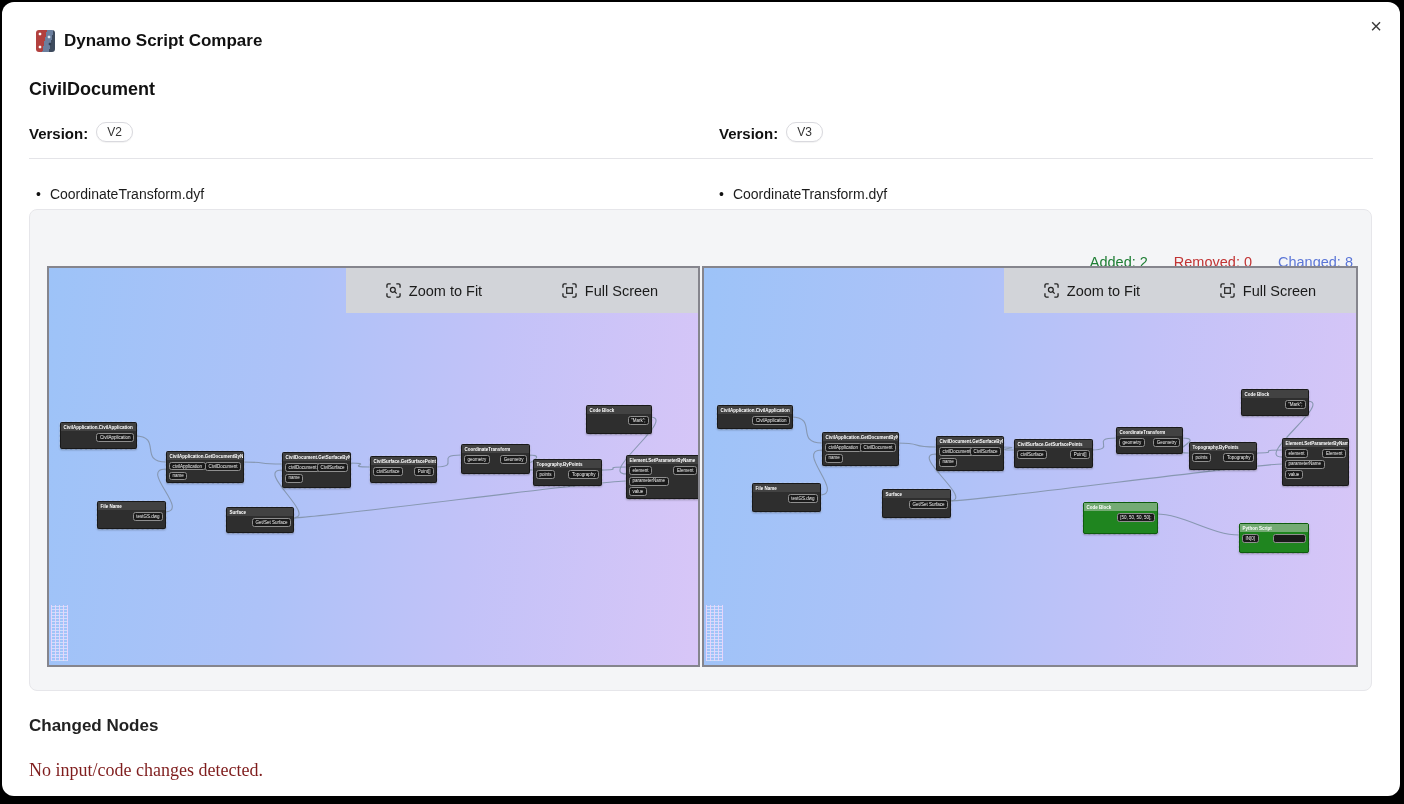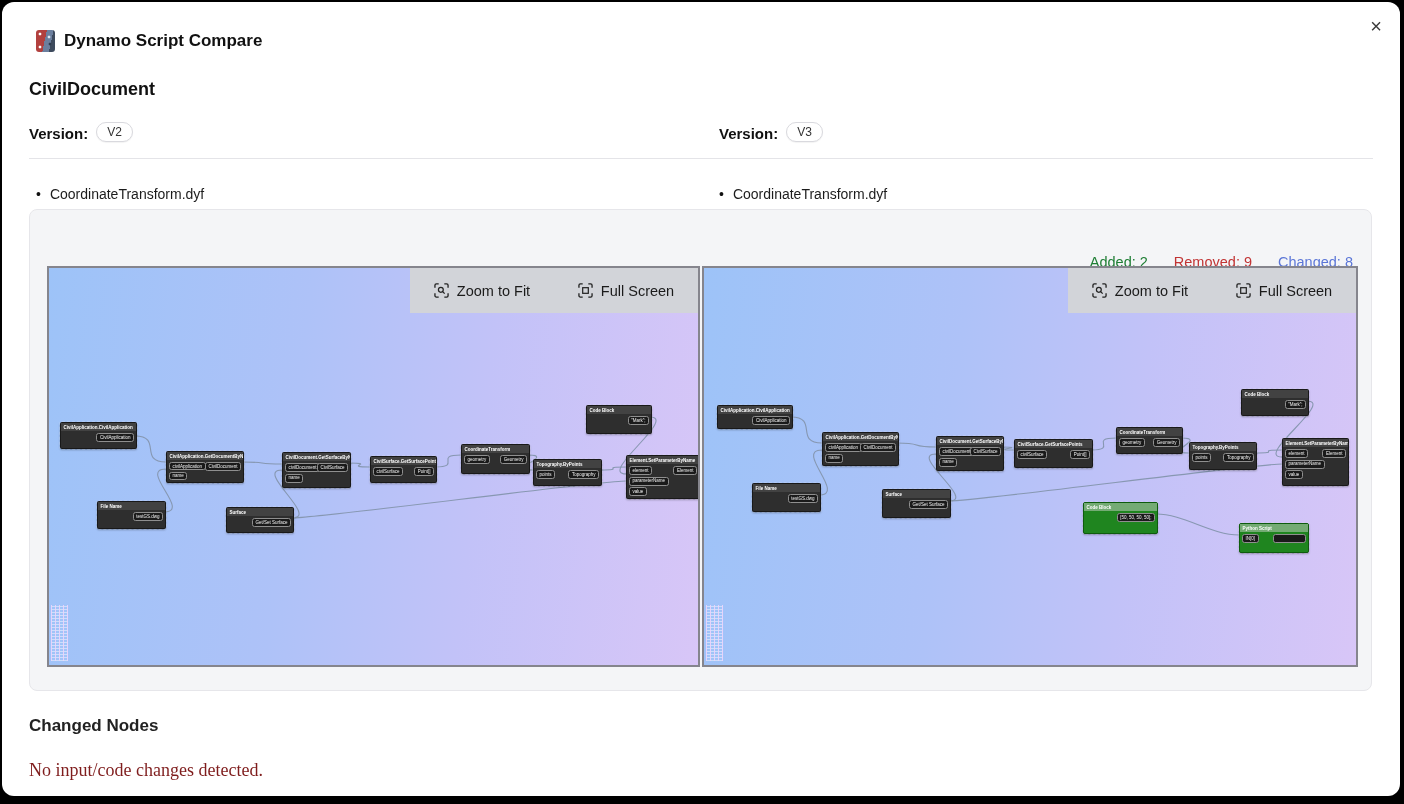--- a/index.html
+++ b/index.html
@@ -39,21 +39,21 @@
   .compare-panel{position:absolute;left:27px;top:207px;width:1341px;height:480px;
     background:#f4f5f7;border:1px solid #e6e6ea;border-radius:8px;}
   .stats-row{position:absolute;top:20px;right:18px;display:flex;gap:26px;font-size:14.5px;margin-top:24px;}
   .stat-added{color:#1e7e34;} .stat-removed{color:#c13333;} .stat-changed{color:#5b76d7;}
 
   .canvases{position:absolute;left:17px;top:56px;display:flex;gap:2px;}
   .canvas{position:relative;height:397px;border:2px solid #85858d;overflow:hidden;
     background:linear-gradient(97deg,#9dc3f8 0%,#aec2f8 38%,#c2c2f8 65%,#d8c6f7 100%);}
   .canvas.left{width:649px;} .canvas.right{width:652px;}
 
-  .canvas-toolbar{position:absolute;top:0;right:0;width:288px;height:45px;background:#d2d4d9;
+  .canvas-toolbar{position:absolute;top:0;right:0;width:352px;height:45px;background:#d2d4d9;
     display:flex;align-items:flex-start;z-index:5;}
   .toolbar-btn{flex:1;display:flex;align-items:center;justify-content:center;gap:8px;
     font-size:14.5px;color:#1b1b1b;cursor:pointer;height:100%;}
   .toolbar-btn svg{display:block;}
 
   .lane-marks{position:absolute;left:2px;bottom:4px;width:17px;height:56px;opacity:.85;z-index:1;
     background:
       repeating-linear-gradient(90deg,rgba(246,214,252,.95) 0 1px,transparent 1px 4px),
       repeating-linear-gradient(0deg,rgba(255,255,255,.55) 0 1px,transparent 1px 3px);}
 
@@ -112,21 +112,21 @@
     <span>CoordinateTransform.dyf</span>
   </div>
   <div class="file-item right">
     <span class="bullet">•</span>
     <span>CoordinateTransform.dyf</span>
   </div>
 
   <div class="compare-panel">
     <div class="stats-row">
       <span class="stat-added">Added: 2</span>
-      <span class="stat-removed">Removed: 9</span>
+      <span class="stat-removed">Removed: 0</span>
       <span class="stat-changed">Changed: 8</span>
     </div>
 
     <div class="canvases">
 
       <div class="canvas left">
         <svg class="wires">
             <path d="M86 168 C114 168, 89 194, 117 194" class="wire"></path>
             <path d="M115 244 C143 244, 89 201, 117 201" class="wire"></path>
             <path d="M193 194 C221 194, 205 196, 233 196" class="wire"></path>

